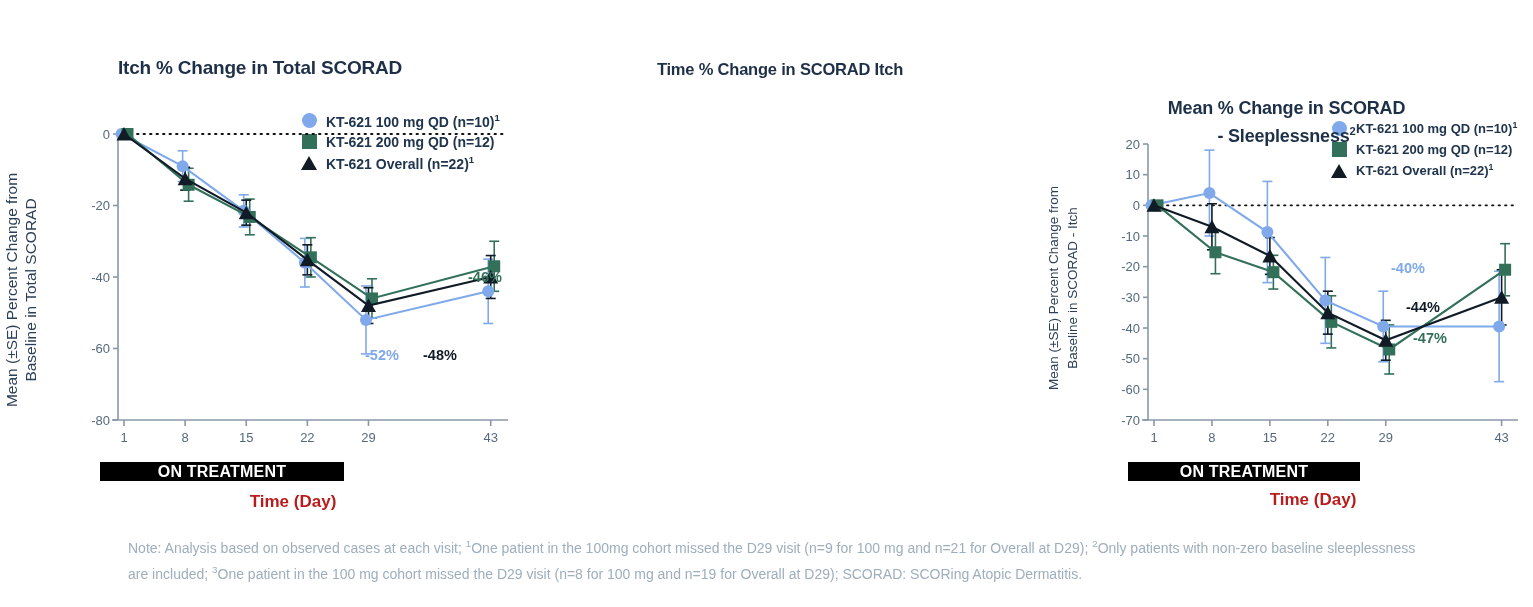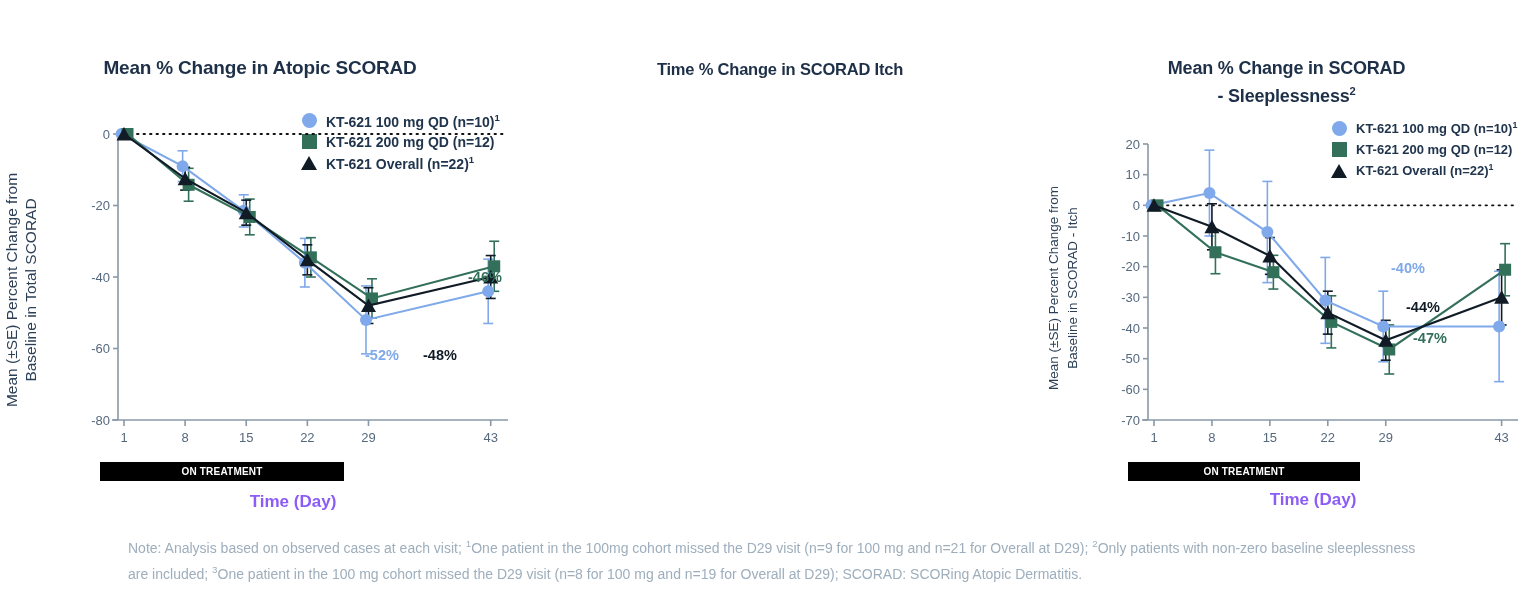--- a/index.html
+++ b/index.html
@@ -8,21 +8,21 @@
     width: 1533px; height: 607px;
     background: #ffffff;
     font-family: "Liberation Sans", sans-serif;
     overflow: hidden;
   }
   #root { position: relative; width: 1533px; height: 607px; }
 
   .panel { position: absolute; top: 0; height: 520px; }
   #panel-0 { left: 0px;    width: 520px; }
   #panel-1 { left: 520px;  width: 520px; }
-  #panel-2 { left: 1040px; width: 493px; }
+  #panel-2 { left: 1040px; width: 493px; margin-top: 40px; }
 
   .chart-title {
     position: absolute; left: 0; right: 0; top: 56px;
     text-align: center;
     color: #1e3048;
     font-weight: bold;
     font-size: 19px;
     line-height: 23px;
     letter-spacing: -0.2px;
   }
@@ -58,31 +58,31 @@
   .lg-mark { width: 18px; display: inline-flex; justify-content: center; align-items: center; margin-right: 8px; }
   .lg-circle { width: 15px; height: 15px; border-radius: 50%; background: #7fa9ea; display: block; }
   .lg-square { width: 15px; height: 15px; background: #33705a; display: block; }
   .lg-tri { width: 0; height: 0; border-left: 8px solid transparent; border-right: 8px solid transparent; border-bottom: 14px solid #101b26; display: block; }
   .lg-label sup { font-size: 0.68em; }
 
   .ontreat {
     position: absolute;
     height: 19px;
     color: #ffffff;
-    font-size: 10px;
+    font-size: 16px;
     font-weight: bold;
     letter-spacing: 0.2px;
     display: flex; align-items: center; justify-content: center;
   }
   #panel-0 .ontreat { left: 100px;  top: 462px; width: 244px; background: #000000; }
   #panel-1 .ontreat { left: 608px;  top: 462px; width: 232px; background: #000000; }
 
   .xtitle {
     position: absolute;
-    color: #8b5cf6;
+    color: #b91c1c;
     font-size: 17px;
     font-weight: bold;
     text-align: center;
   }
   #panel-0 .xtitle { left: 78px;   top: 492px; width: 430px; }
   #panel-1 .xtitle { left: 588px;  top: 490px; width: 410px; }
 
   .footnote {
     position: absolute;
     left: 128px; top: 533px; width: 1290px;
@@ -95,21 +95,21 @@
   text { font-family: "Liberation Sans", sans-serif; }
   .tick-lbl { font-size: 13px; fill: #55697e; }
   .pt-lbl { font-size: 14.5px; font-weight: bold; }
 </style>
 </head>
 <body>
 
 <div id="root">
 
   <div class="panel" id="panel-0">
-    <div class="chart-title">Mean % Change in Atopic SCORAD</div>
+    <div class="chart-title">Itch % Change in Total SCORAD</div>
     <div class="ytitle">Mean (±SE) Percent Change from
 Baseline in Total SCORAD</div>
     <div class="legend">
         <div class="legend-row">
           <span class="lg-mark">
             <span class="lg-circle" style="background: rgb(127, 169, 234);"></span>
           </span>
           <span class="lg-label">KT-621 100 mg QD (n=10)<sup>1</sup></span>
         </div>
         <div class="legend-row">

